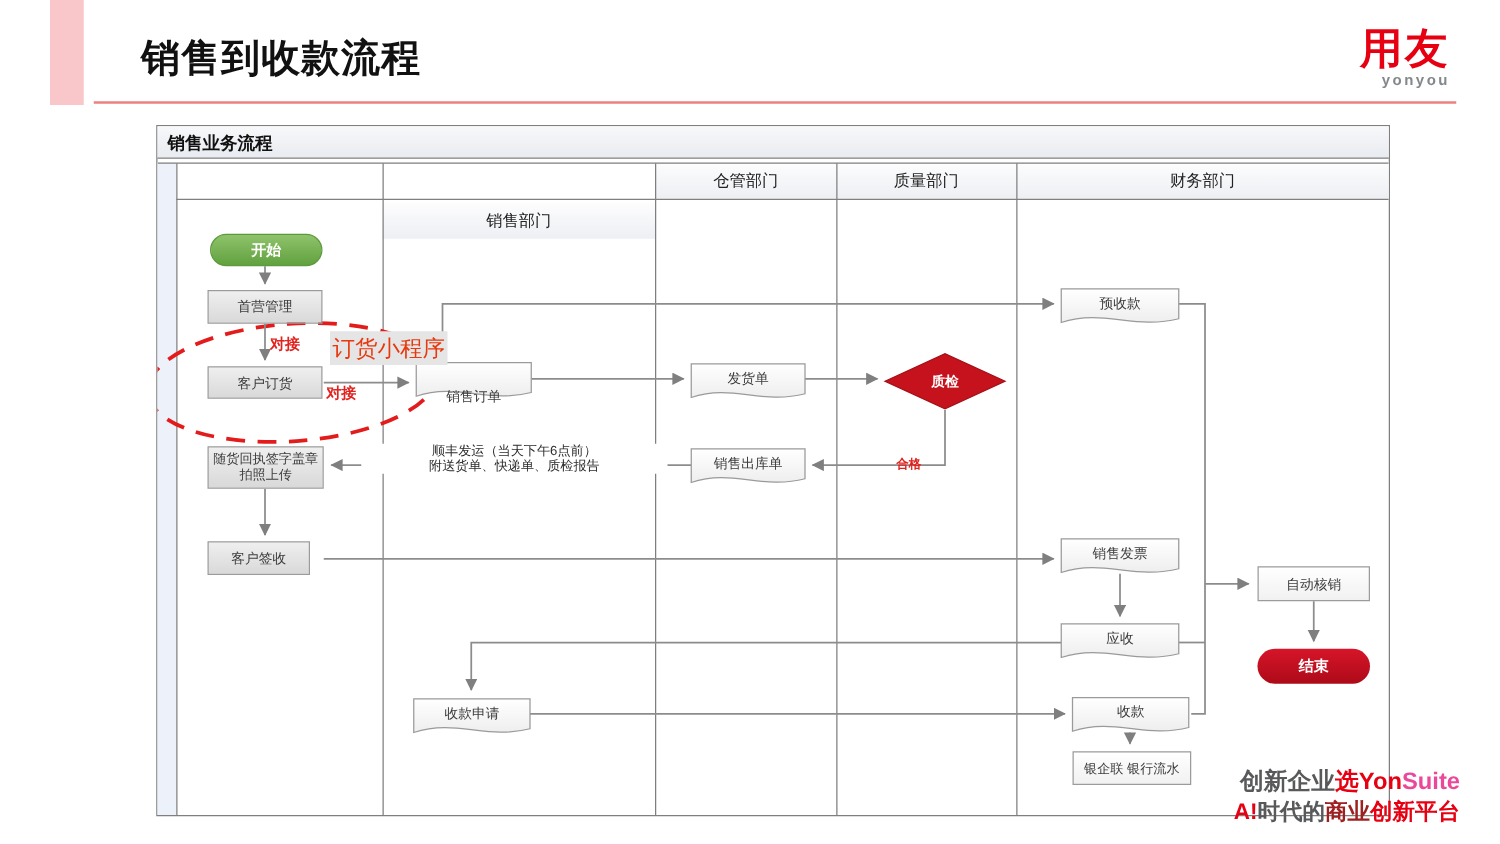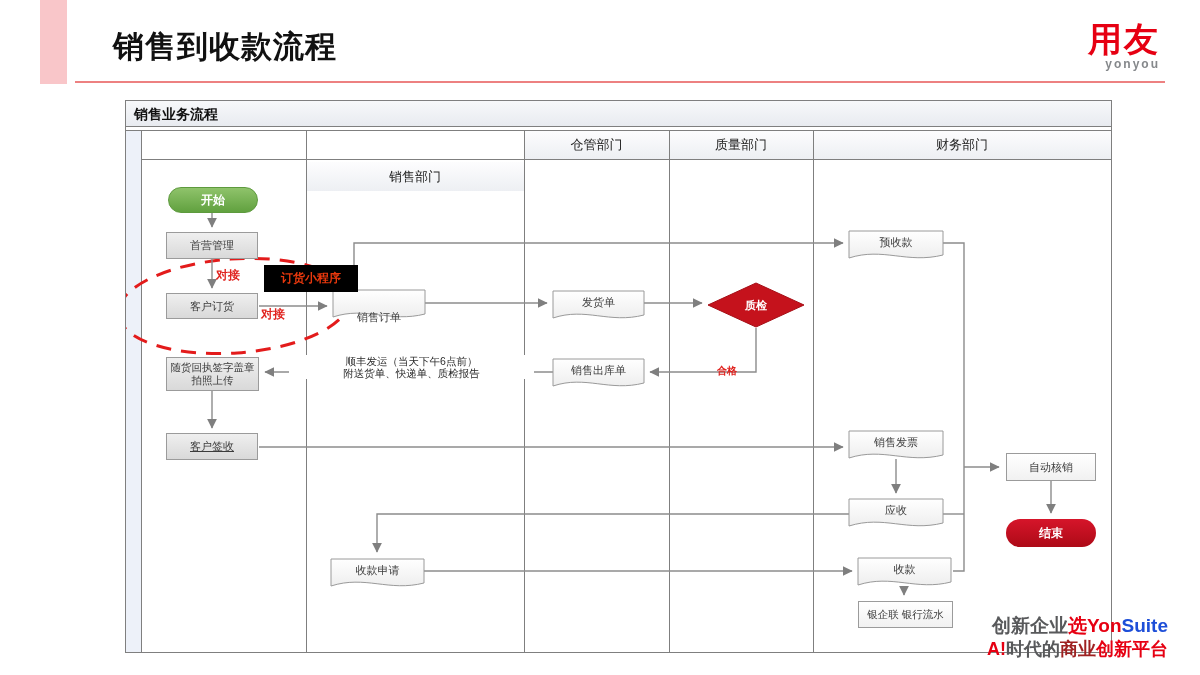--- a/index.html
+++ b/index.html
@@ -28,28 +28,28 @@
   .rect-gray{background:linear-gradient(180deg,#efefef,#d9d9d9);border:1px solid #9b9b9b;}
   .rect-white{background:linear-gradient(180deg,#ffffff,#f1f1f1);border:1px solid #9b9b9b;}
   .pill-green{background:linear-gradient(180deg,#8fc36b,#61a13f);border:1px solid #5d9a3d;border-radius:13px;
               color:#fff;font-weight:bold;font-size:12px;}
   .pill-red{background:linear-gradient(180deg,#d6152a,#ad0a17);border-radius:14px;color:#fff;font-weight:bold;font-size:12px;}
   .doc-label{position:absolute;z-index:2;text-align:center;font-size:11px;color:#3c3c3c;}
   .diamond-label{position:absolute;z-index:2;text-align:center;font-size:11px;font-weight:bold;color:#fff;}
   .prewrap{white-space:pre-line;line-height:1.25;font-size:10.5px;}
   
   .red-note{position:absolute;z-index:3;color:#e0231f;font-weight:bold;}
-  .miniapp{position:absolute;z-index:3;background:#000000;color:#e8380d;font-weight:bold;font-size:12px;
+  .miniapp{position:absolute;z-index:3;background:#e5e5e5;color:#e8380d;font-weight:normal;font-size:18px;
            display:flex;align-items:center;justify-content:center;}
   .ship-note{position:absolute;z-index:3;background:#fff;text-align:center;font-size:10.5px;color:#2b2b2b;line-height:1.15;}
   
   .footer{position:absolute;right:32px;top:615px;text-align:right;z-index:5;line-height:1.15;}
   .f1{font-size:19px;font-weight:bold;}
   .f2{font-size:18px;font-weight:bold;margin-top:2px;}
-  .c-gray{color:#58595b;} .c-red{color:#e60012;} .c-dark{color:#1d4ed8;} .c-maroon{color:#9e2121;}
+  .c-gray{color:#58595b;} .c-red{color:#e60012;} .c-dark{color:#ec4899;} .c-maroon{color:#9e2121;}
 </style>
 </head>
 <body>
 
 <div class="stage">
 
   <div class="pink-bar"></div>
   <h1 class="page-title">销售到收款流程</h1>
   <div class="title-rule"></div>
   <div class="logo">
@@ -124,21 +124,21 @@
       </g>
 
       <path d="M582,204 L630,182 L678,204 L630,226 Z" fill="#c5121c" stroke="#a50e16"></path>
     </svg>
 
     <div class="node pill-green" style="left:42px;top:86px;width:90px;height:26px;">开始</div>
     <div class="node rect-gray" style="left:40px;top:131px;width:92px;height:27px;">首营管理</div>
     <div class="node rect-gray" style="left:40px;top:192px;width:92px;height:26px;">客户订货</div>
     <div class="node rect-gray prewrap" style="left:40px;top:256px;width:93px;height:34px;">随货回执签字盖章
 拍照上传</div>
-    <div class="node rect-gray" style="left:40px;top:332px;width:92px;height:27px;text-decoration:underline;">客户签收</div>
+    <div class="node rect-gray" style="left:40px;top:332px;width:82px;height:27px;">客户签收</div>
 
     <div class="node rect-white" style="left:880px;top:352px;width:90px;height:28px;">自动核销</div>
     <div class="node pill-red" style="left:880px;top:418px;width:90px;height:28px;">结束</div>
     <div class="node rect-white" style="left:732px;top:500px;width:95px;height:27px;font-size:10.5px;">银企联 银行流水</div>
 
     <div class="doc-label" style="left:207px;top:209px;width:92px;">销售订单</div>
     <div class="doc-label" style="left:427px;top:194px;width:91px;">发货单</div>
     <div class="doc-label" style="left:427px;top:262px;width:91px;">销售出库单</div>
     <div class="doc-label" style="left:723px;top:134px;width:94px;">预收款</div>
     <div class="doc-label" style="left:723px;top:334px;width:94px;">销售发票</div>

